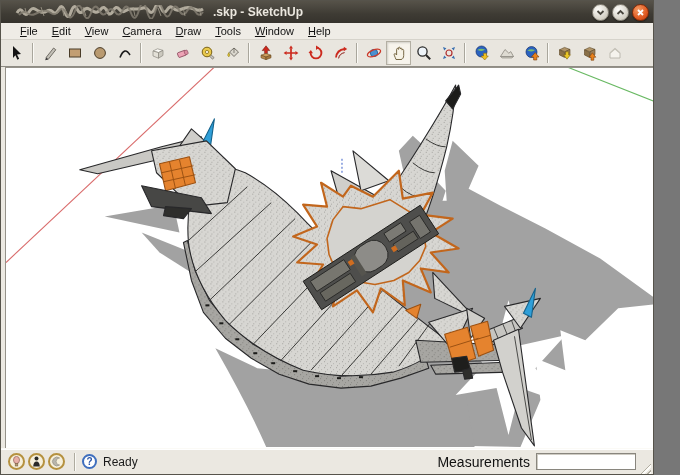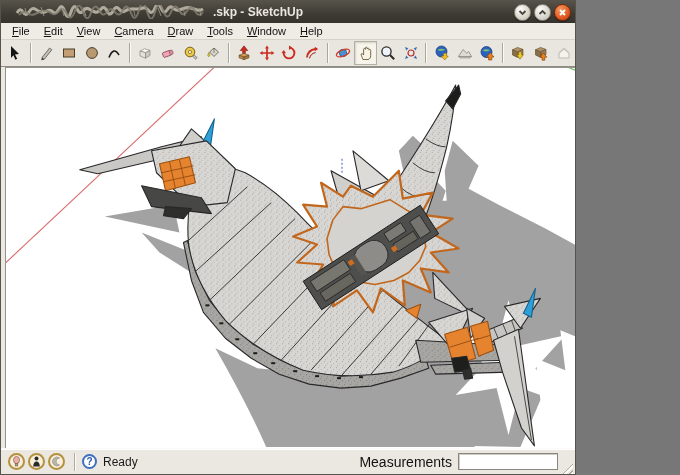--- a/index.html
+++ b/index.html
@@ -1,18 +1,18 @@
 <!DOCTYPE html>
 <html><head>
 <meta charset="utf-8">
 <style>
   html,body{margin:0;padding:0;background:#777;}
   *{box-sizing:border-box;}
   .window{
-    width:576px;height:475px;position:relative;overflow:hidden;
+    width:654px;height:475px;position:relative;overflow:hidden;
     font-family:"Liberation Sans","DejaVu Sans",sans-serif;
     background:#ece9e2;border:1px solid #56534b;display:flex;flex-direction:column;justify-content:flex-end;
   }
   
   .titlebar{
     height:22px;flex:0 0 22px;display:flex;align-items:center;padding:0 4px 0 14px;
     background:linear-gradient(#565249,#3e3b34 60%,#36332d);
     color:#ebe7df;font-size:12px;font-weight:bold;white-space:nowrap;
   }
   .scribble{margin-right:2px;}
@@ -25,21 +25,21 @@
   }
   .win-btn.close{
     border:1px solid #7e2a08;
     background:radial-gradient(circle at 35% 30%,#f49a62,#e05a22 60%,#b83a0c);
   }
   .title-spacer{flex:1;}
   
   .menubar{
     height:17px;flex:0 0 17px;display:flex;align-items:center;
     background:#efece6;border-bottom:1px solid #d6d3cb;font-size:11px;color:#111;
-    padding-left:4px;
+    padding-left:12px;
   }
   .menu-item{padding:1px 7px;cursor:default;}
   .menu-item u{text-decoration:underline;}
   
   .toolbar{
     height:27px;flex:0 0 27px;display:flex;align-items:center;
     background:#e9e6df;border-bottom:1px solid #8f8c84;padding-left:3px;
   }
   .tool{
     width:25px;height:24px;display:flex;align-items:center;justify-content:center;

